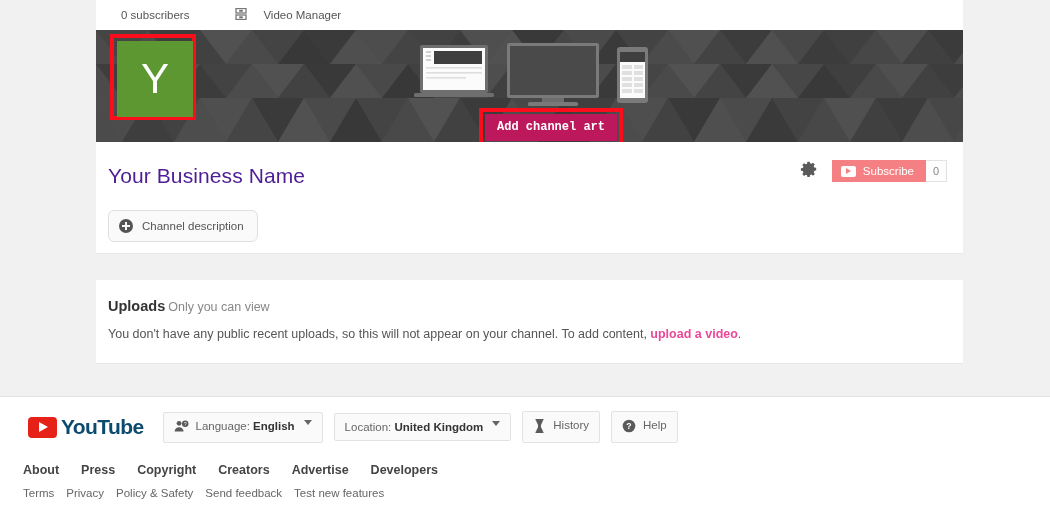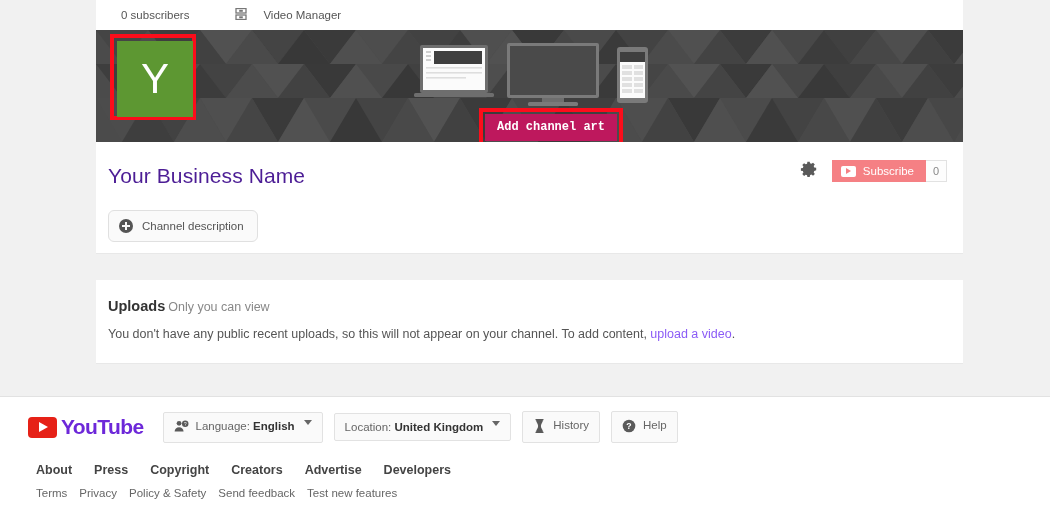--- a/index.html
+++ b/index.html
@@ -137,21 +137,21 @@
 
   
   .uploads-card {
     margin-top: 26px;
     background: #fff; border-bottom: 1px solid #e8e8e8;
     padding: 18px 12px 22px;
   }
   .uploads-head { font-size: 14.5px; color: #333; margin-bottom: 13px; }
   .uploads-head .sub-note { color: #888; font-size: 12.5px; margin-left: 3px; }
   .uploads-body { font-size: 12.5px; color: #555; }
-  .uploads-link { color: #8b5cf6; text-decoration: none; cursor: pointer; }
+  .uploads-link { color: #ec4899; text-decoration: none; cursor: pointer; font-weight: bold; }
 
   
   .footer {
     position: absolute; left: 0; top: 396px;
     width: 1050px; height: 114px; background: #fff;
     border-top: 1px solid #e2e2e2;
   }
   .footer-row1 {
     display: flex; align-items: center; gap: 11px;
     padding: 14px 0 0 28px;
@@ -160,38 +160,38 @@
   .yt-play {
     width: 29px; height: 21px; background: #e62117; border-radius: 4px;
     position: relative;
   }
   .yt-play::after {
     content: ""; position: absolute; left: 11px; top: 5.4px;
     border-left: 9px solid #fff;
     border-top: 5.2px solid transparent;
     border-bottom: 5.2px solid transparent;
   }
-  .yt-word { font-size: 21px; font-weight: bold; color: #6d28d9; letter-spacing: -.6px; }
+  .yt-word { font-size: 21px; font-weight: bold; color: #0c4a6e; letter-spacing: -.6px; }
 
   .chip {
     display: inline-flex; align-items: flex-start; gap: 7px;
     background: #fafafa; border: 1px solid #e2e2e2; border-radius: 2px;
     padding: 7px 10px; font-size: 11.5px; color: #666;
     cursor: pointer; white-space: nowrap;
     font-family: "Liberation Sans", sans-serif;
   }
   .chip b { color: #333; font-weight: bold; }
   .caret {
     width: 0; height: 0; margin-left: 2px;
     border-left: 4px solid transparent; border-right: 4px solid transparent;
     border-top: 5px solid #666;
   }
 
   .footer-links {
-    padding: 20px 0 0 36px;
+    padding: 20px 0 0 23px;
   }
   .links-main { display: flex; gap: 22px; }
   .links-main a {
     font-size: 12.5px; font-weight: bold; color: #444;
     text-decoration: none; cursor: pointer;
   }
   .links-sub { display: flex; gap: 12px; margin-top: 10px; }
   .links-sub a {
     font-size: 11.5px; color: #666; text-decoration: none; cursor: pointer;
   }

